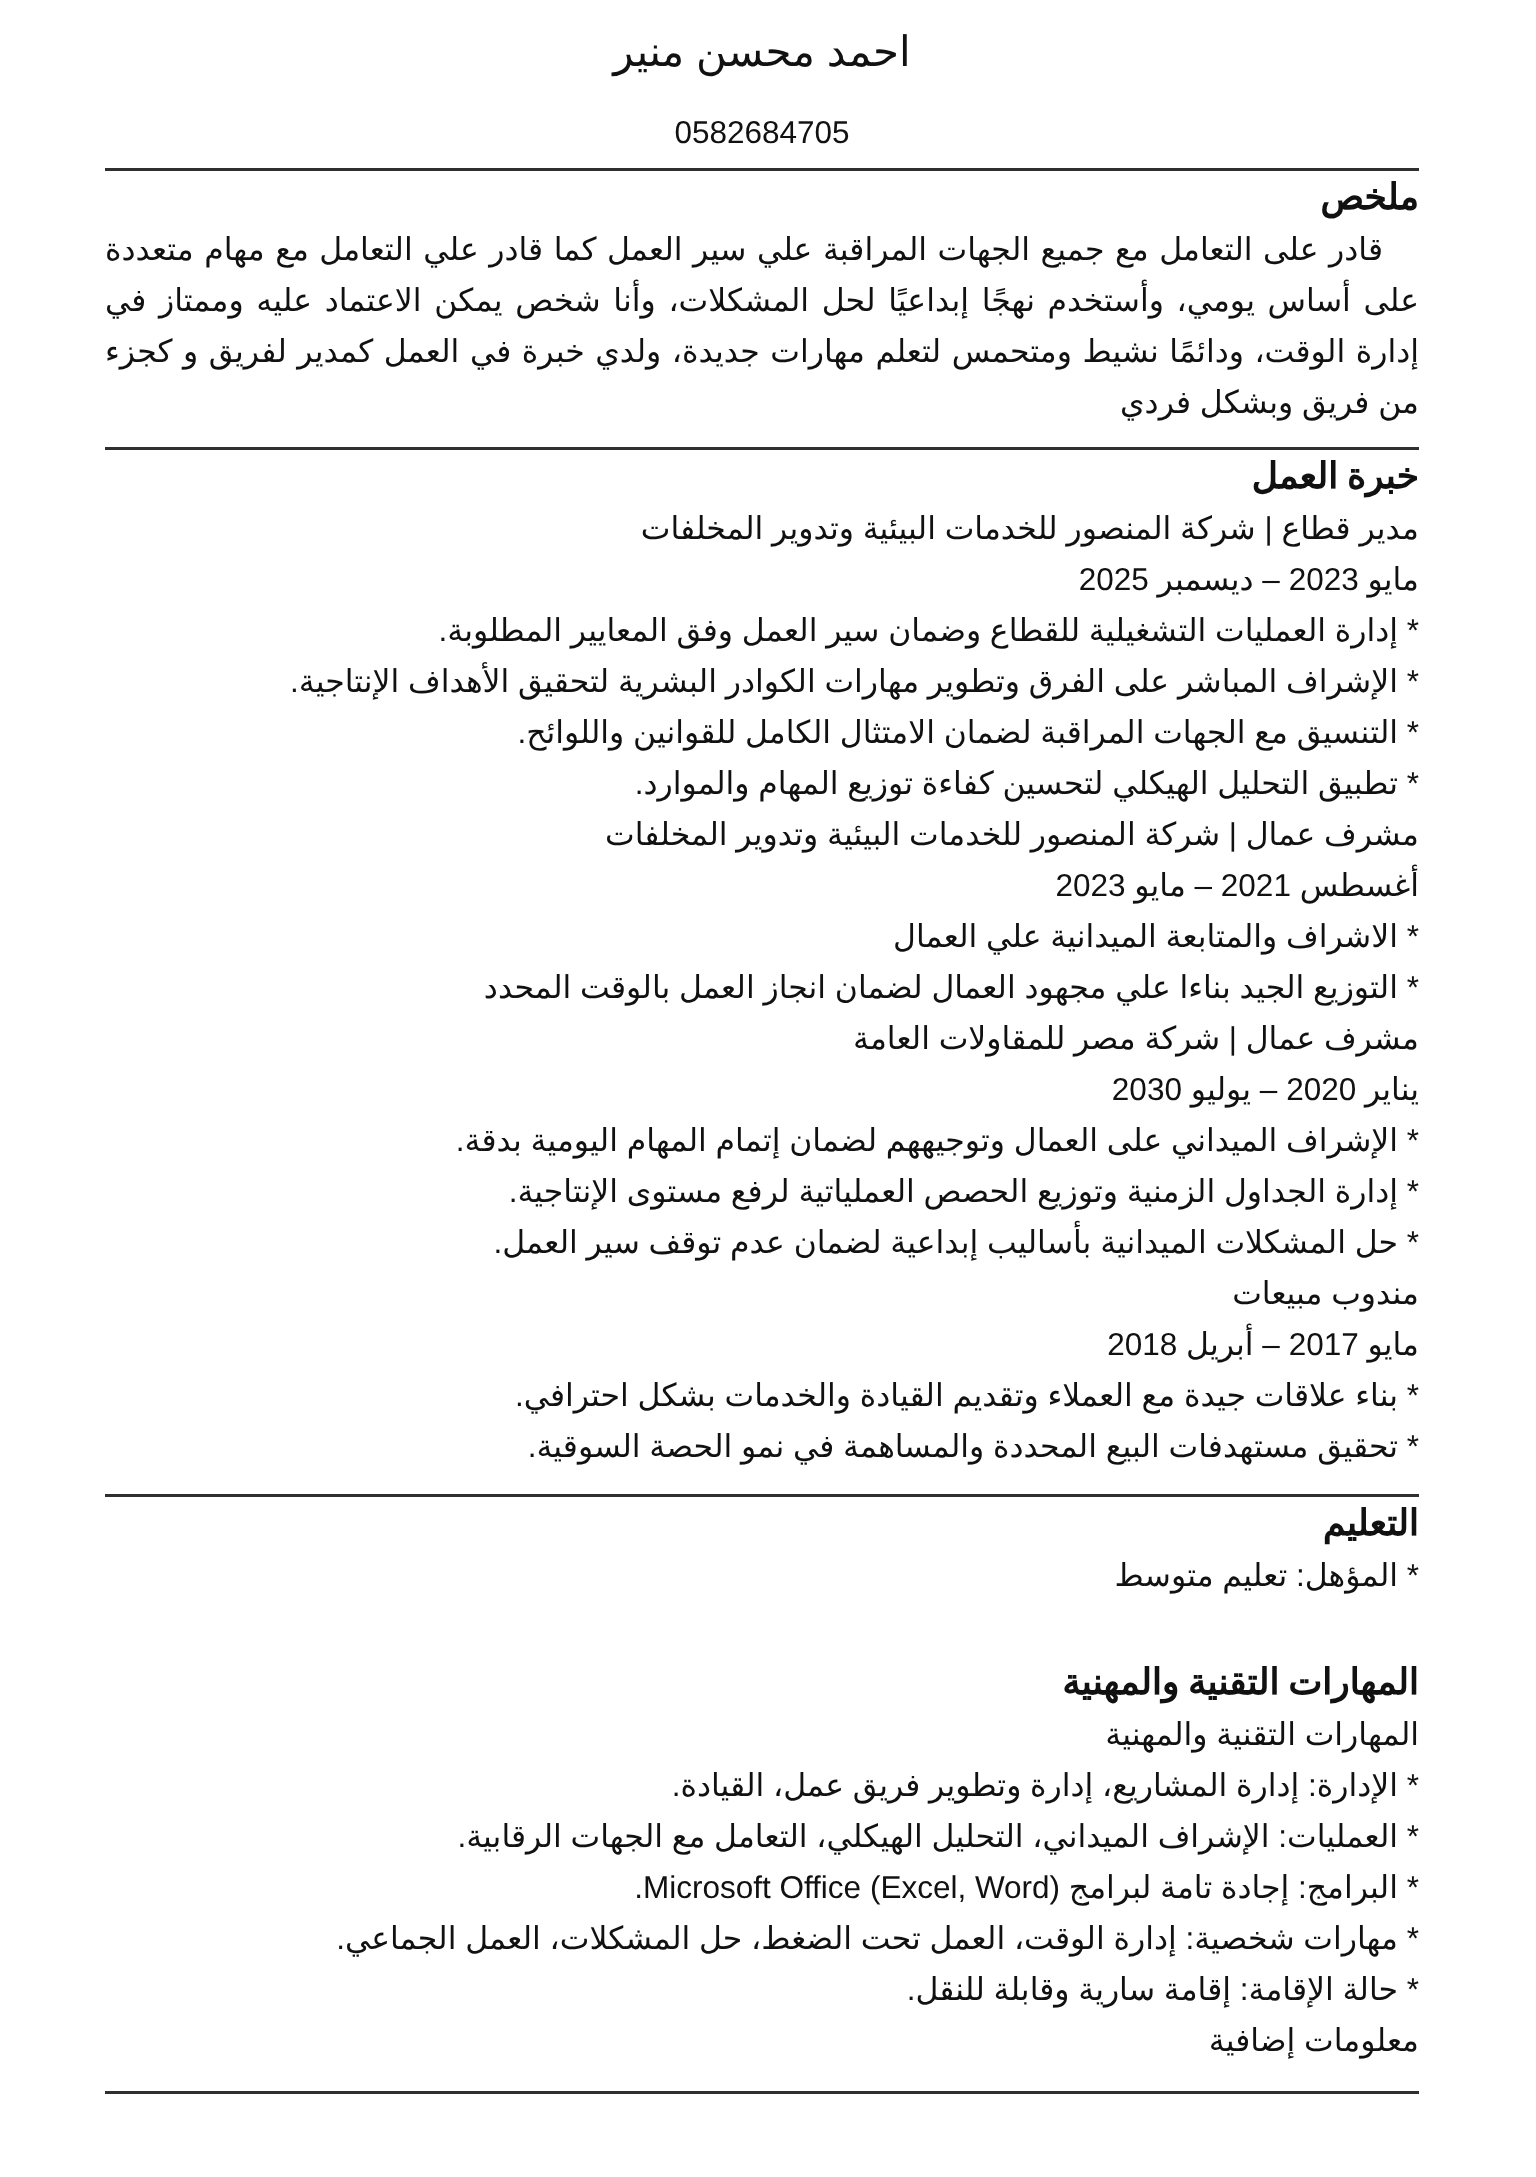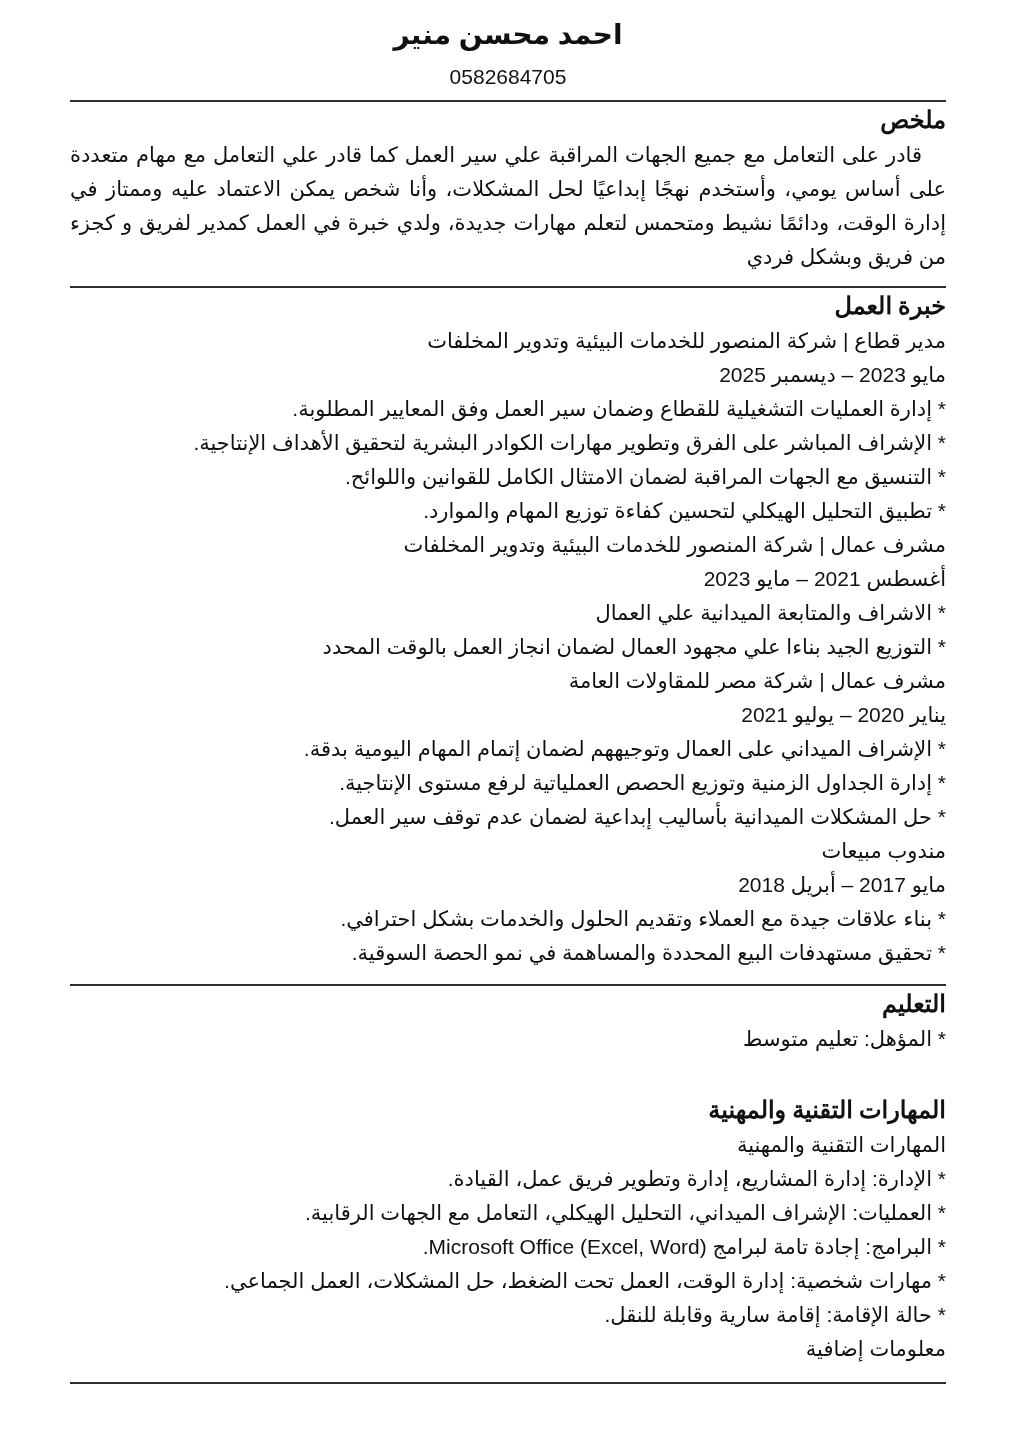--- a/index.html
+++ b/index.html
@@ -14,23 +14,23 @@
   }
   .page {
     width: 1024px;
     height: 1451px;
     padding: 16px 78px 0 70px;
     background: #ffffff;
   }
   .header { text-align: center; }
   .candidate-name {
     font-size: 28px;
-    font-weight: bold;
+    font-weight: normal;
     line-height: 38px;
-    margin-bottom: 8px;
+    margin-bottom: 20px;
   }
   .contact-line {
     font-size: 21px;
     line-height: 30px;
   }
   hr.rule {
     border: none;
     border-top: 2px solid #2f2f2f;
     height: 0;
   }
@@ -94,30 +94,30 @@
 
       <div>
         <div class="line">مشرف عمال | شركة المنصور للخدمات البيئية وتدوير المخلفات</div>
         <div class="line">أغسطس 2021 – مايو 2023</div>
         <div class="line">* الاشراف والمتابعة الميدانية علي العمال</div>
         <div class="line">* التوزيع الجيد بناءا علي مجهود العمال لضمان انجاز العمل بالوقت المحدد</div>
       </div>
 
       <div>
         <div class="line">مشرف عمال | شركة مصر للمقاولات العامة</div>
-        <div class="line">يناير 2020 – يوليو 2021</div>
+        <div class="line">يناير 2020 – يوليو 2030</div>
         <div class="line">* الإشراف الميداني على العمال وتوجيههم لضمان إتمام المهام اليومية بدقة.</div>
         <div class="line">* إدارة الجداول الزمنية وتوزيع الحصص العملياتية لرفع مستوى الإنتاجية.</div>
         <div class="line">* حل المشكلات الميدانية بأساليب إبداعية لضمان عدم توقف سير العمل.</div>
       </div>
 
       <div>
         <div class="line">مندوب مبيعات</div>
         <div class="line">مايو 2017 – أبريل 2018</div>
-        <div class="line">* بناء علاقات جيدة مع العملاء وتقديم الحلول والخدمات بشكل احترافي.</div>
+        <div class="line">* بناء علاقات جيدة مع العملاء وتقديم القيادة والخدمات بشكل احترافي.</div>
         <div class="line">* تحقيق مستهدفات البيع المحددة والمساهمة في نمو الحصة السوقية.</div>
       </div>
 
     </div>
   </section>
 
   <hr class="rule rule-3">
 
   <section>
     <h2 class="section-heading">التعليم</h2>

